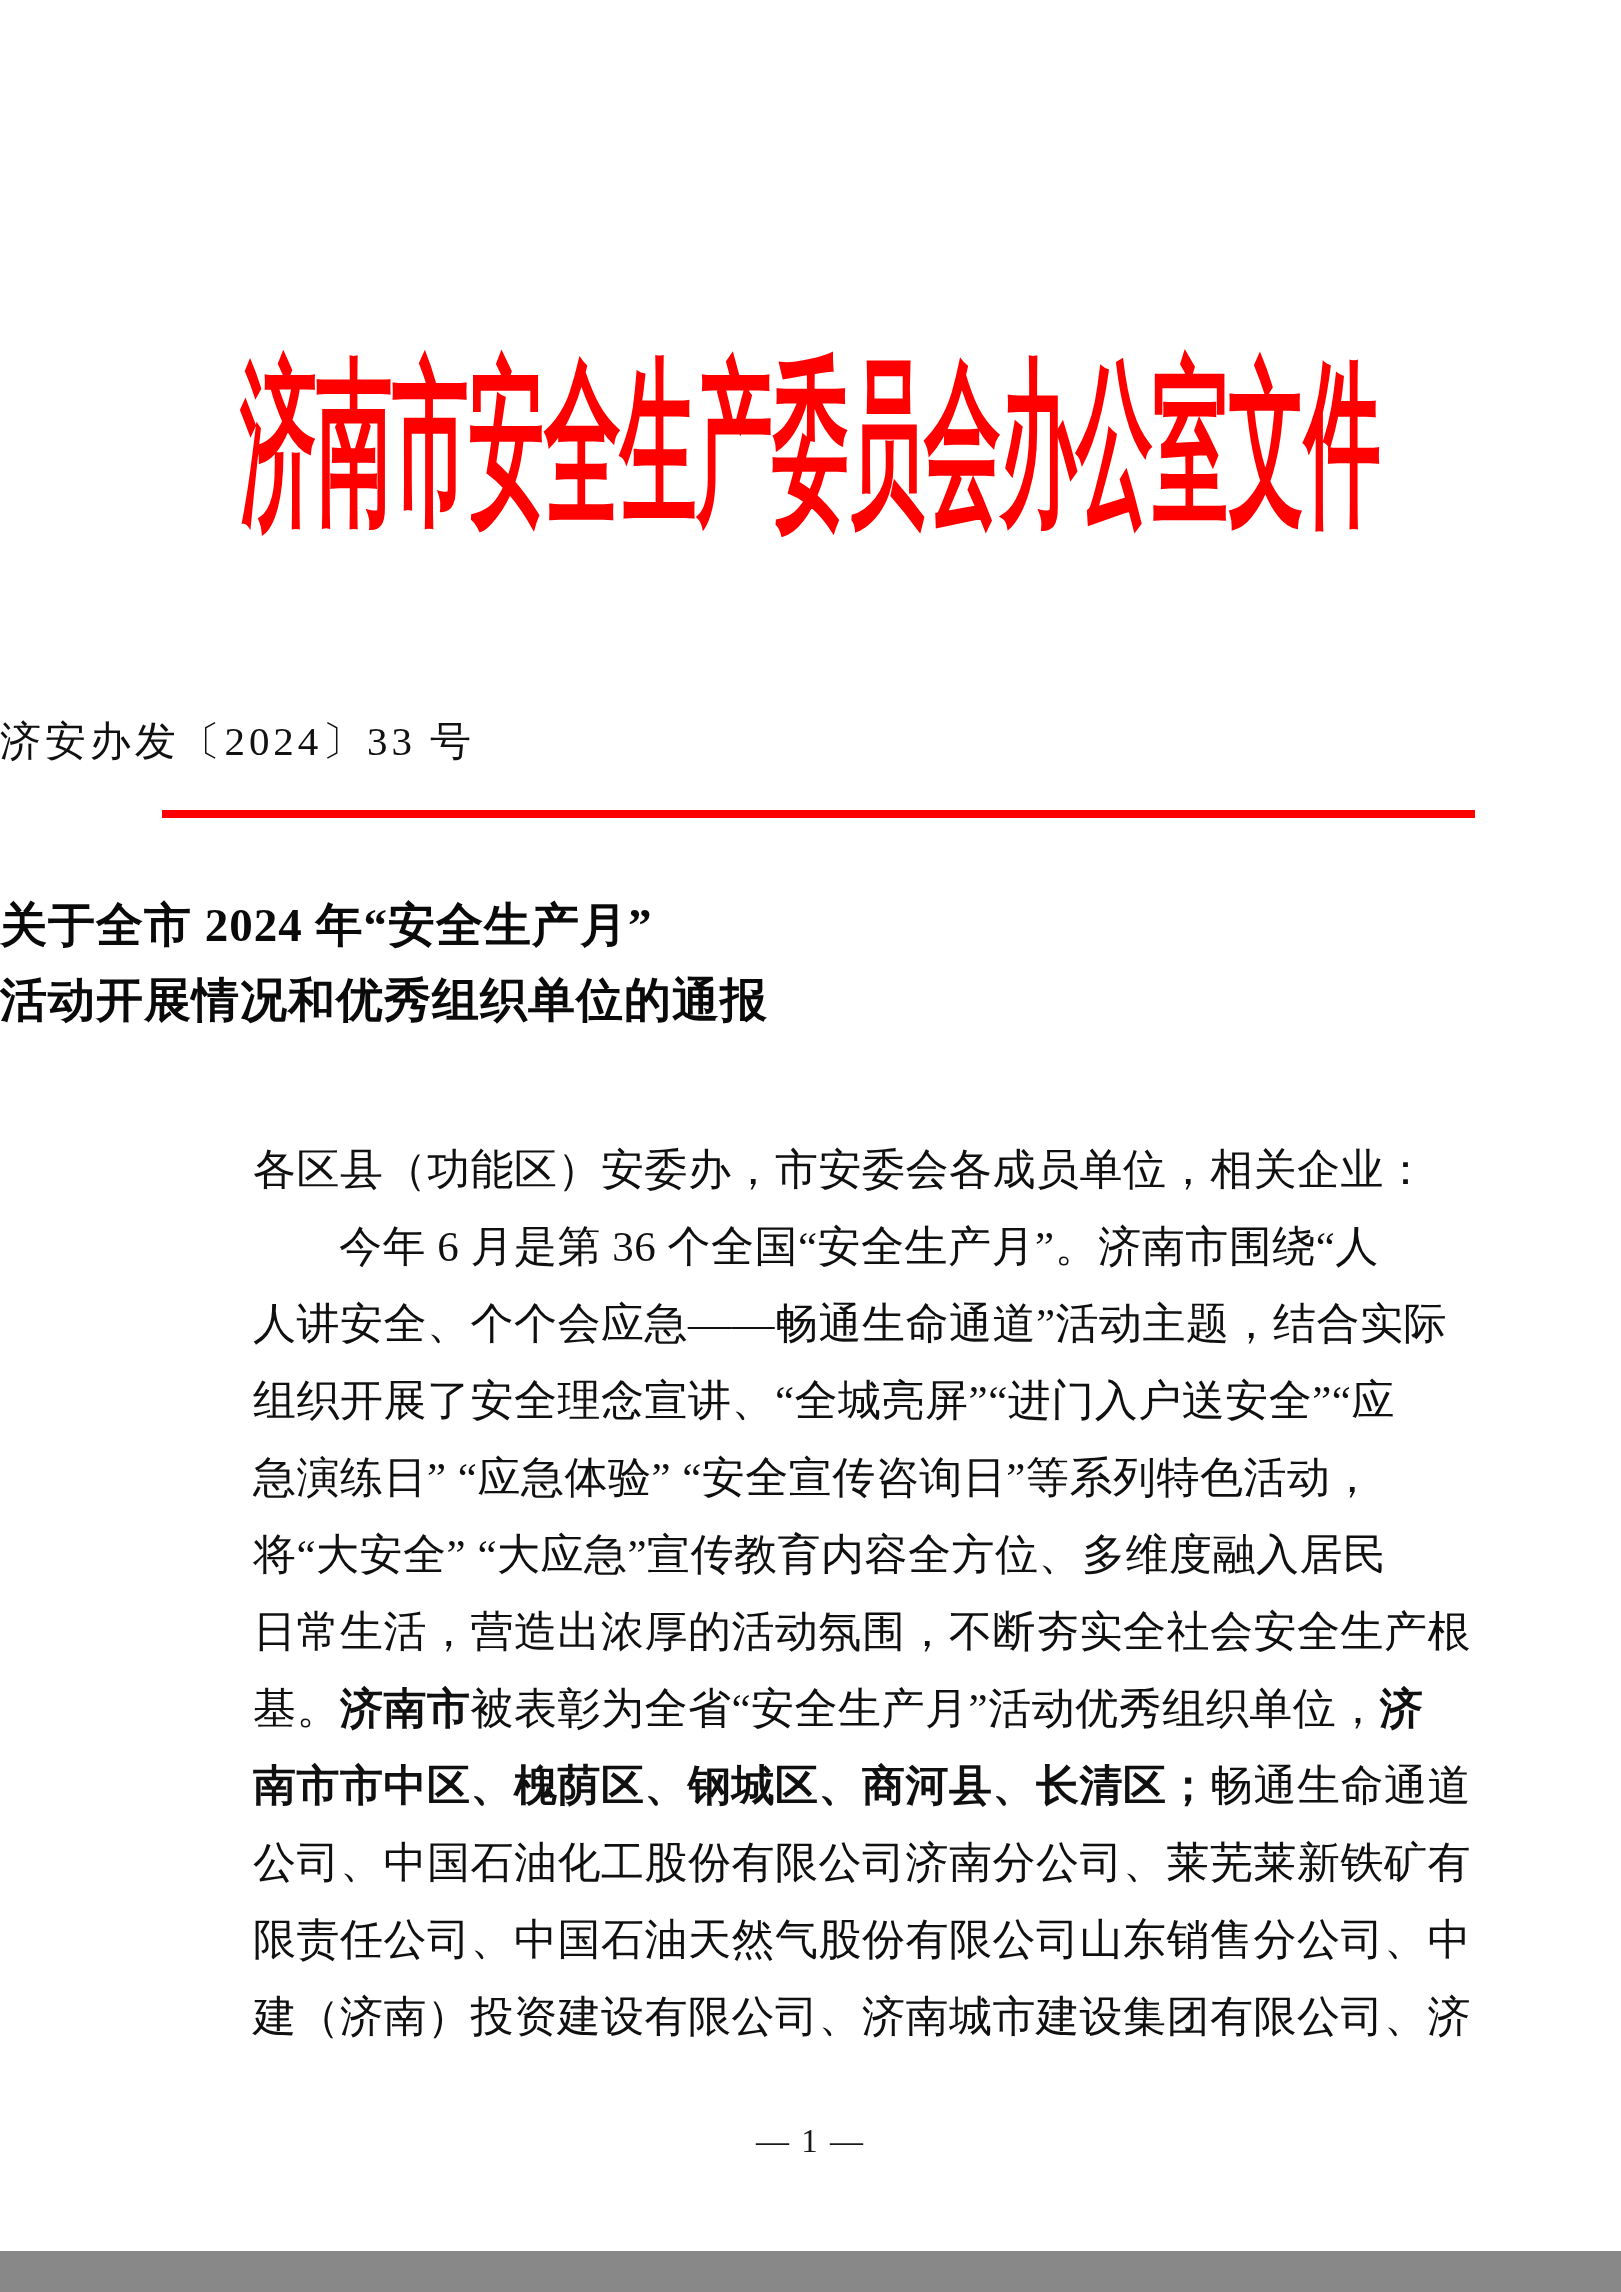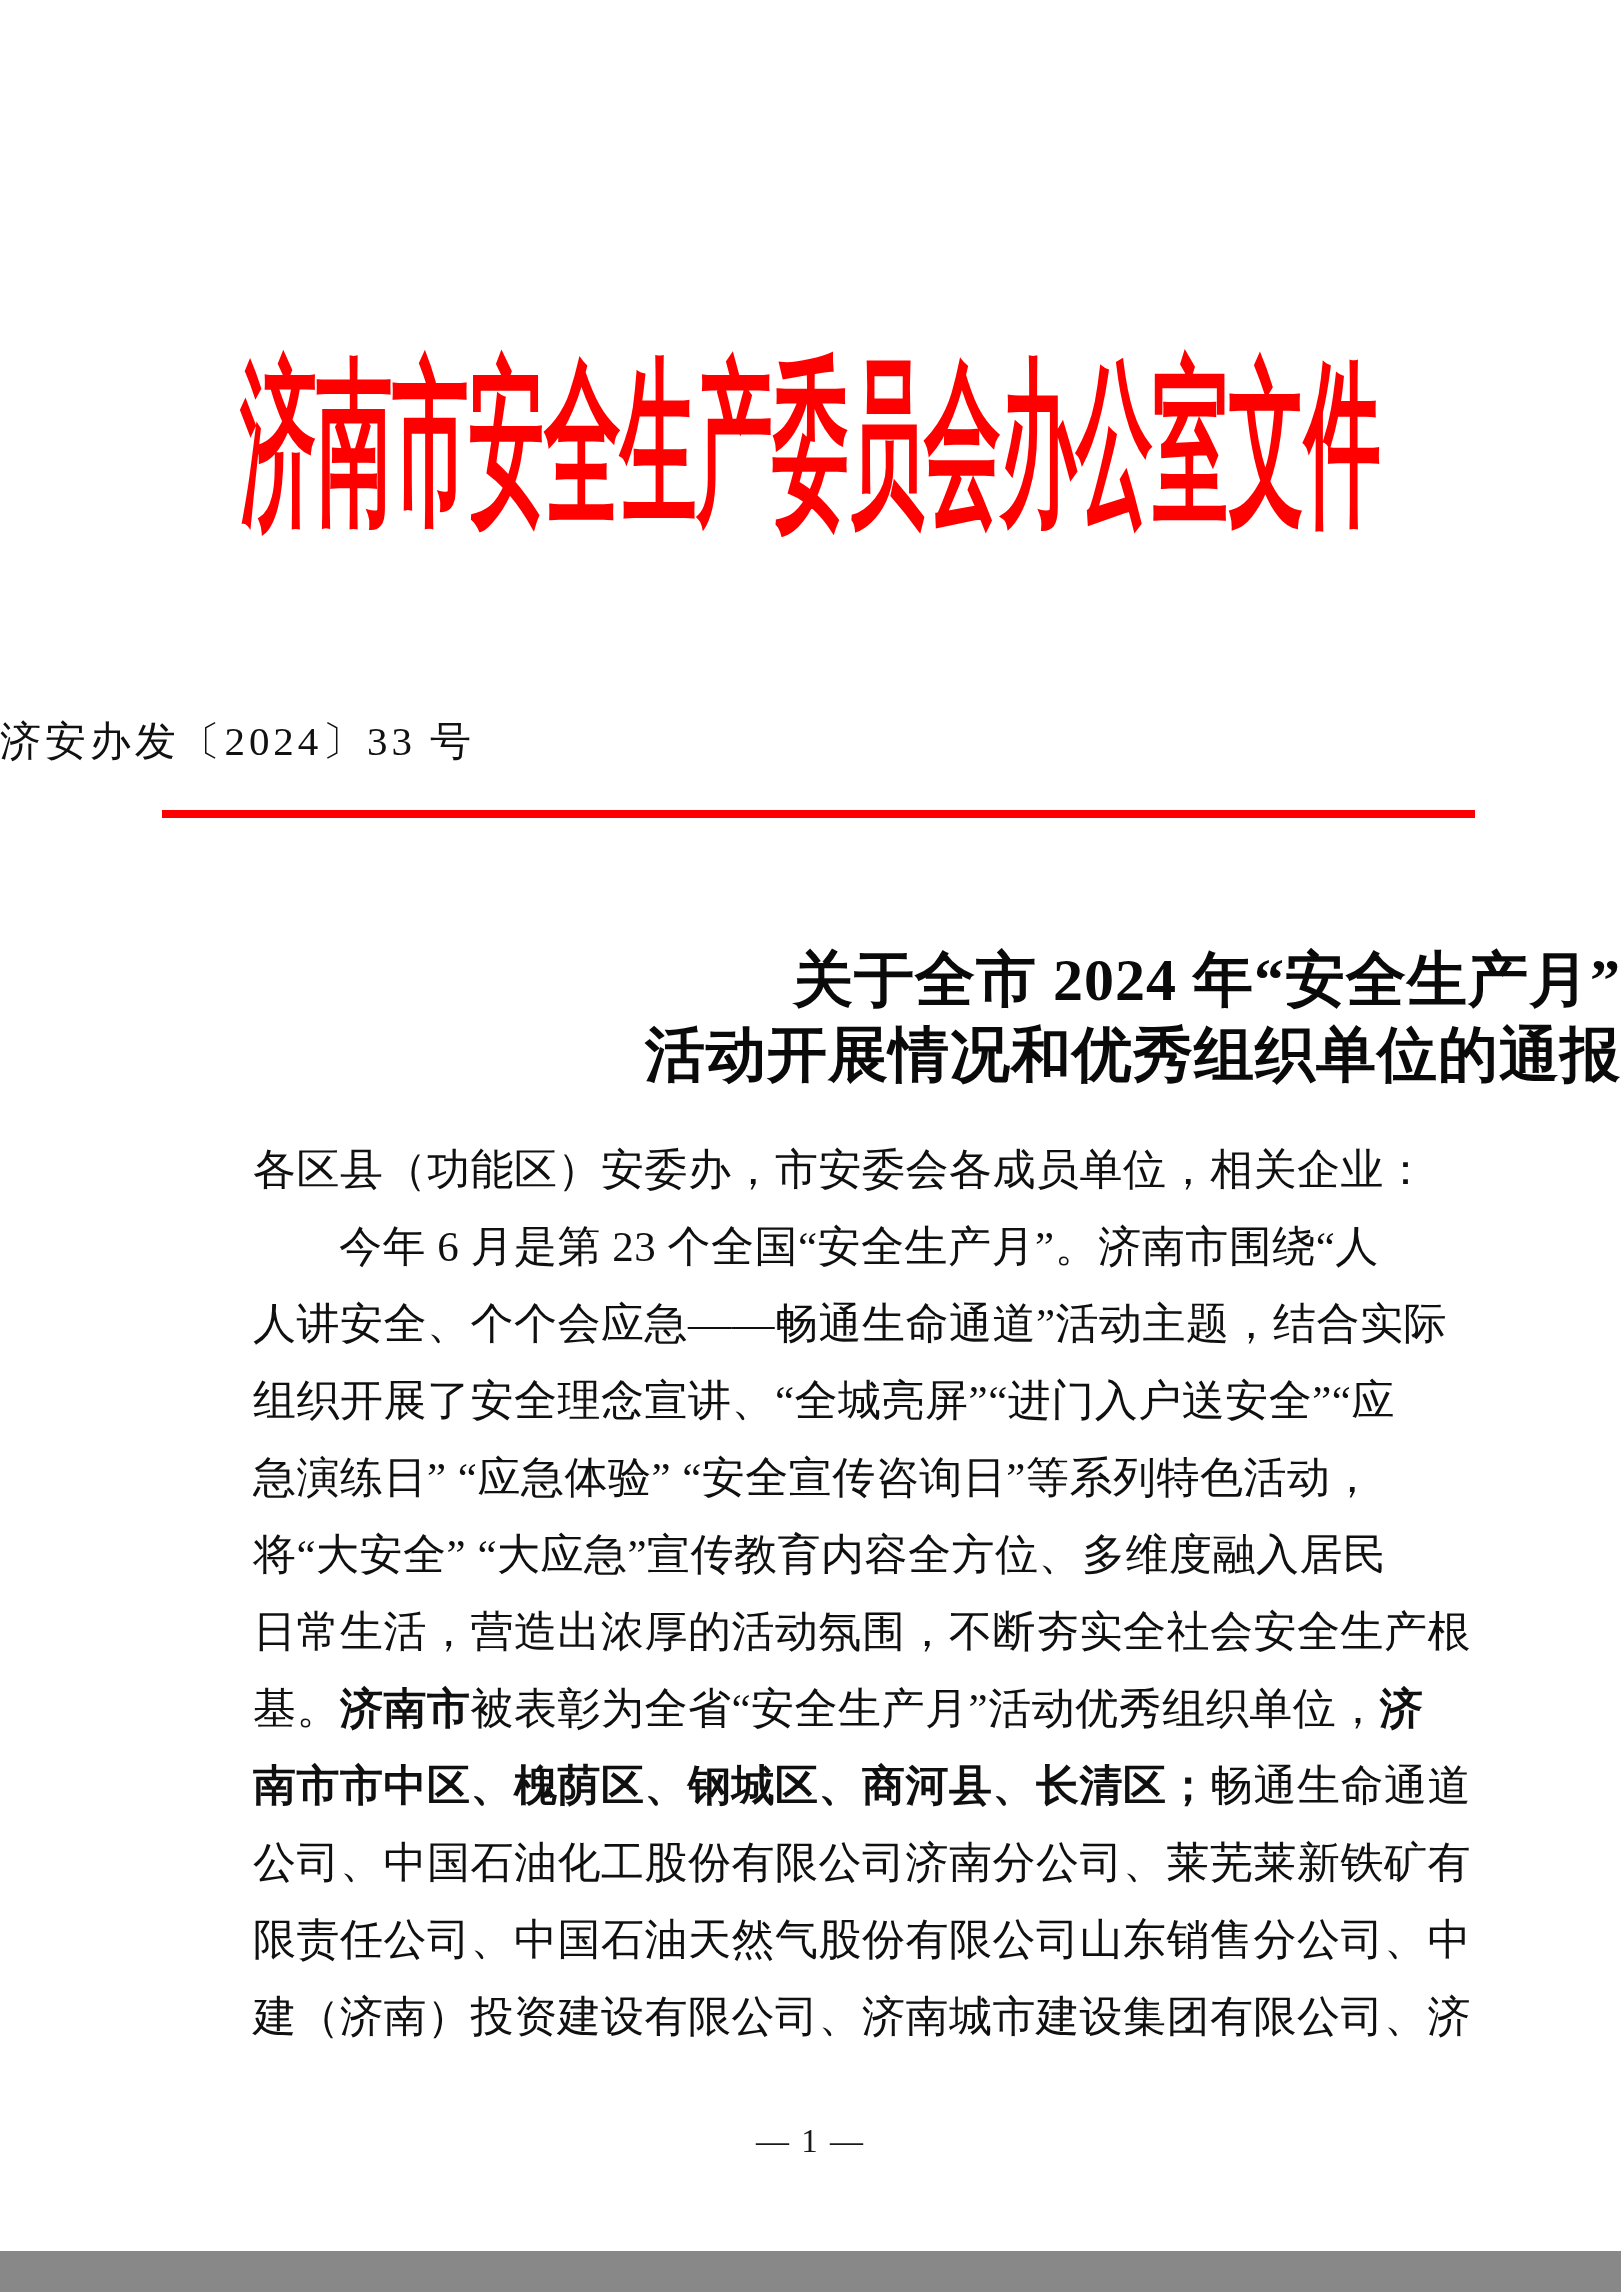--- a/index.html
+++ b/index.html
@@ -49,26 +49,26 @@
     position: absolute;
     top: 810px;
     left: 162px;
     width: 1313px;
     height: 7.8px;
   }
 
   
   .doc-title {
     position: absolute;
-    top: 943px;
+    top: 888px;
     left: 0;
     width: 100%;
-    text-align: right;
+    text-align: left;
     font-weight: bold;
-    font-size: 60px;
+    font-size: 47px;
     line-height: 75px;
     color: #0a0a0a;
     letter-spacing: 1px;
   }
 
   
   .body-text {
     position: absolute;
     top: 1131px;
     left: 209px;
@@ -110,21 +110,21 @@
 
   <div class="red-rule" style="background: rgb(255, 0, 0);"></div>
 
   <div class="doc-title">
     <div>关于全市 2024 年“安全生产月”</div>
     <div>活动开展情况和优秀组织单位的通报</div>
   </div>
 
   <div class="body-text" id="body-lines">
       <div class="body-line"><span>各区县（功能区）安委办，市安委会各成员单位，相关企业：</span></div>
-      <div class="body-line indent"><span>今年 6 月是第 23 个全国“安全生产月”。济南市围绕“人</span></div>
+      <div class="body-line indent"><span>今年 6 月是第 36 个全国“安全生产月”。济南市围绕“人</span></div>
       <div class="body-line"><span>人讲安全、个个会应急——畅通生命通道”活动主题，结合实际</span></div>
       <div class="body-line"><span>组织开展了安全理念宣讲、“全城亮屏”“进门入户送安全”“应</span></div>
       <div class="body-line"><span>急演练日” “应急体验” “安全宣传咨询日”等系列特色活动，</span></div>
       <div class="body-line"><span>将“大安全” “大应急”宣传教育内容全方位、多维度融入居民</span></div>
       <div class="body-line"><span>日常生活，营造出浓厚的活动氛围，不断夯实全社会安全生产根</span></div>
       <div class="body-line"><span>基。</span><span class="b">济南市</span><span>被表彰为全省“安全生产月”活动优秀组织单位，</span><span class="b">济</span></div>
       <div class="body-line"><span class="b">南市市中区、槐荫区、钢城区、商河县、长清区；</span><span>畅通生命通道</span></div>
       <div class="body-line"><span>公司、中国石油化工股份有限公司济南分公司、莱芜莱新铁矿有</span></div>
       <div class="body-line"><span>限责任公司、中国石油天然气股份有限公司山东销售分公司、中</span></div>
       <div class="body-line"><span>建（济南）投资建设有限公司、济南城市建设集团有限公司、济</span></div>

